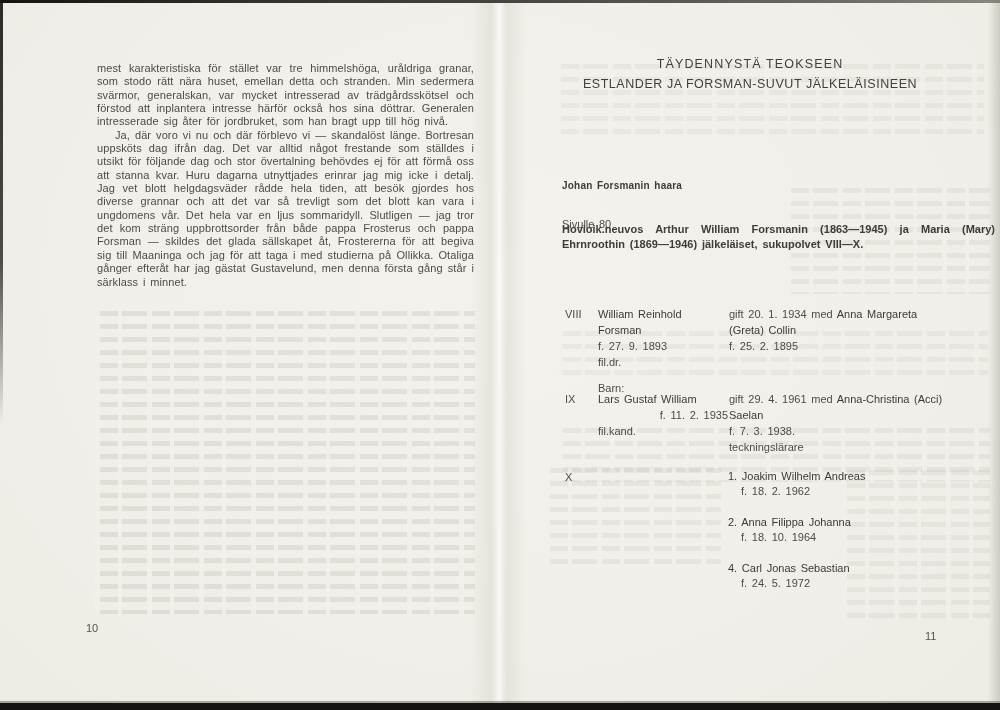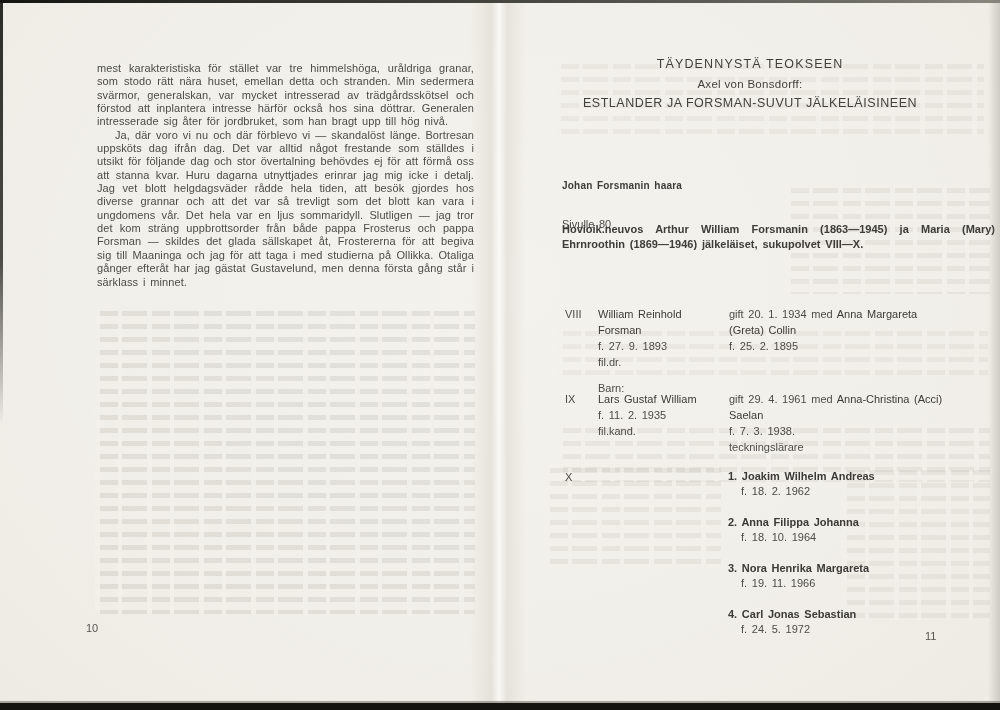--- a/index.html
+++ b/index.html
@@ -55,21 +55,21 @@
   .rp-intro{position:absolute;left:562px;top:222px;width:433px;
     font-size:11px;line-height:15px;font-weight:bold;color:#3d3c39;text-align:justify;word-spacing:1.8px;}
   .genrow{position:absolute;font-size:11px;line-height:16px;word-spacing:1.6px;color:#4c4b48;}
   .genrow b,.rp b{color:#3b3a37;}
   .numeral{position:absolute;left:565px;font-size:11px;color:#4c4b48;}
   .col-person{position:absolute;left:598px;width:130px;}
   .col-marriage{position:absolute;left:729px;width:226px;}
   .barn-label{position:absolute;left:598px;top:382px;font-size:11px;color:#4c4b48;}
   .children{position:absolute;left:728px;top:469px;font-size:11px;line-height:15px;word-spacing:1.6px;color:#4c4b48;}
   .child{margin:0 0 16px 0;}
-  .child .cname{font-weight:bold;color:#3b3a37;}
+  .child .cname{font-weight:normal;color:#3b3a37;}
   .child .cborn{padding-left:13px;}
   b,strong{font-weight:normal;}
 </style>
 </head>
 <body>
 
 <div class="scene">
 
   <div class="bleed" style="left:95px;top:311px;width:380px;height:303px;opacity:.85"></div>
   <div class="bleed" style="left:556px;top:64px;width:428px;height:74px;opacity:.5"></div>
@@ -80,21 +80,20 @@
   <div class="bleed" style="left:842px;top:470px;width:148px;height:150px;opacity:.55"></div>
 
   <div class="left-text">
     <p>mest karakteristiska för stället var tre himmelshöga, uråldriga granar, som stodo rätt nära huset, emellan detta och stranden. Min sedermera svärmor, generalskan, var mycket intresserad av trädgårdsskötsel och förstod att inplantera intresse härför också hos sina döttrar. Generalen intresserade sig åter för jordbruket, som han bragt upp till hög nivå.</p>
     <p class="indent">Ja, där voro vi nu och där förblevo vi — skandalöst länge. Bortresan uppsköts dag ifrån dag. Det var alltid något frestande som ställdes i utsikt för följande dag och stor övertalning behövdes ej för att förmå oss att stanna kvar. Huru dagarna utnyttjades erinrar jag mig icke i detalj. Jag vet blott helgdagsväder rådde hela tiden, att besök gjordes hos diverse grannar och att det var så trevligt som det blott kan vara i ungdomens vår. Det hela var en ljus sommaridyll. Slutligen — jag tror det kom sträng uppbrottsorder från både pappa Frosterus och pappa Forsman — skildes det glada sällskapet åt, Frostererna för att begiva sig till Maaninga och jag för att taga i med studierna på Ollikka. Otaliga gånger efteråt har jag gästat Gustavelund, men denna första gång står i särklass i minnet.</p>
   </div>
   <div class="pagenum p10">10</div>
 
   <div class="rp-heading">
     <div class="h1">TÄYDENNYSTÄ TEOKSEEN</div>
-    <div class="h2">Axel von Bonsdorff:</div>
     <div class="h3">ESTLANDER JA FORSMAN-SUVUT JÄLKELÄISINEEN</div>
   </div>
 
   <div class="rp-branch">Johan Forsmanin haara</div>
   <div class="rp-sivulle">Sivulle 80</div>
   <div class="rp-intro">Hovioik.neuvos Arthur William Forsmanin (1863—1945) ja Maria (Mary) Ehrnroothin (1869—1946) jälkeläiset, sukupolvet VIII—X.</div>
 
   <div class="genrow" style="top:306px">
     <span class="numeral">VIII</span>
     <span class="col-person">
@@ -107,45 +106,41 @@
       <span style="display: block;">f. 25. 2. 1895</span>
     </span>
   </div>
 
   <div class="barn-label">Barn:</div>
 
   <div class="genrow" style="top:391px">
     <span class="numeral">IX</span>
     <span class="col-person">
       <b style="display: block;">Lars Gustaf William</b>
-      <span style="display: block;">f. 11. 2. 1935</span>
+      <span style="display: block; text-align: right;">f. 11. 2. 1935</span>
       <span style="display: block;">fil.kand.</span>
     </span>
     <span class="col-marriage">
       <span style="display: block;"><span>gift 29. 4. 1961 med </span><b>Anna-Christina (Acci) Saelan</b></span>
       <span style="display: block;">f. 7. 3. 1938.</span>
       <span style="display: block;">teckningslärare</span>
     </span>
   </div>
 
   <span class="numeral" style="top:471px">X</span>
   <div class="children">
     <div class="child">
       <div class="cname">1. Joakim Wilhelm Andreas</div>
       <div class="cborn">f. 18. 2. 1962</div>
     </div>
     <div class="child">
       <div class="cname">2. Anna Filippa Johanna</div>
       <div class="cborn">f. 18. 10. 1964</div>
     </div>
     <div class="child">
-      <div class="cname">3. Nora Henrika Margareta</div>
-      <div class="cborn">f. 19. 11. 1966</div>
-    </div>
-    <div class="child">
       <div class="cname">4. Carl Jonas Sebastian</div>
       <div class="cborn">f. 24. 5. 1972</div>
     </div>
   </div>
 
   <div class="pagenum p11">11</div>
 
   <div class="gutter"></div>
   <div class="edge-top"></div>
   <div class="edge-bottom"></div>

